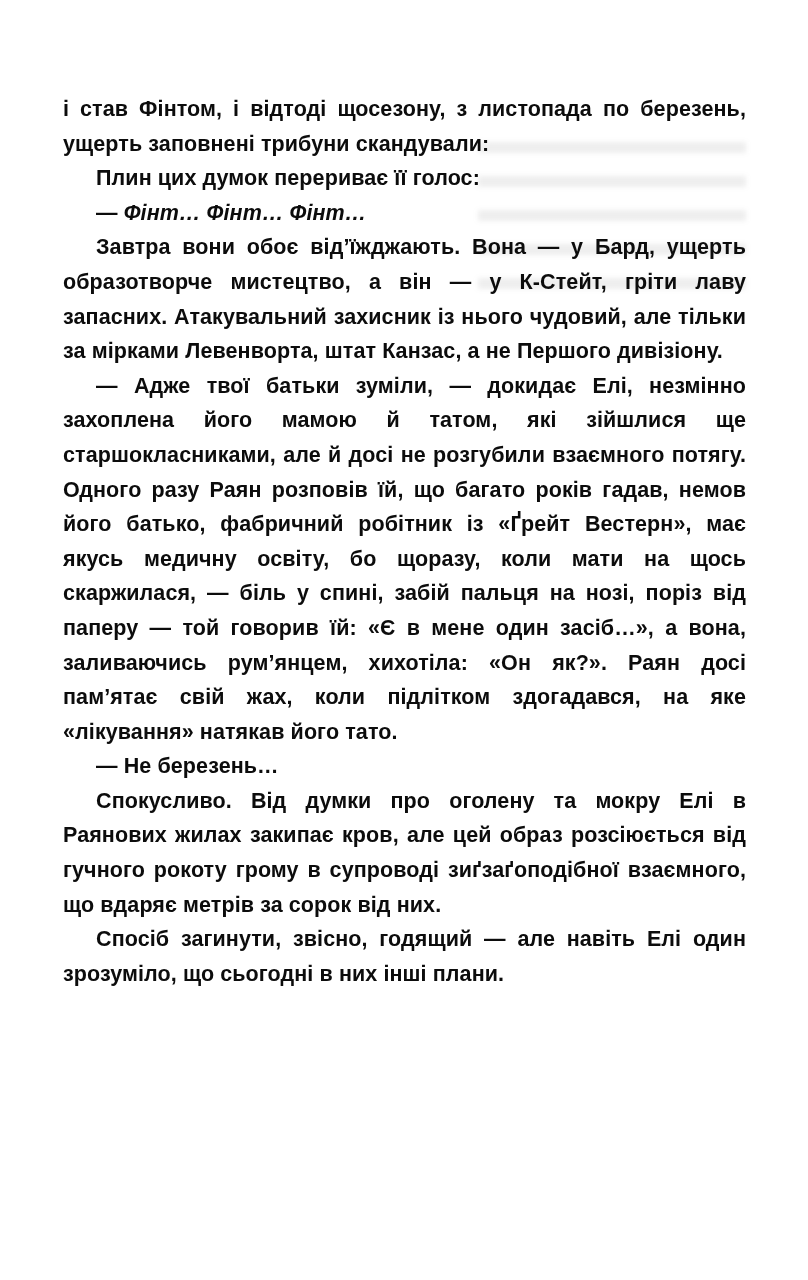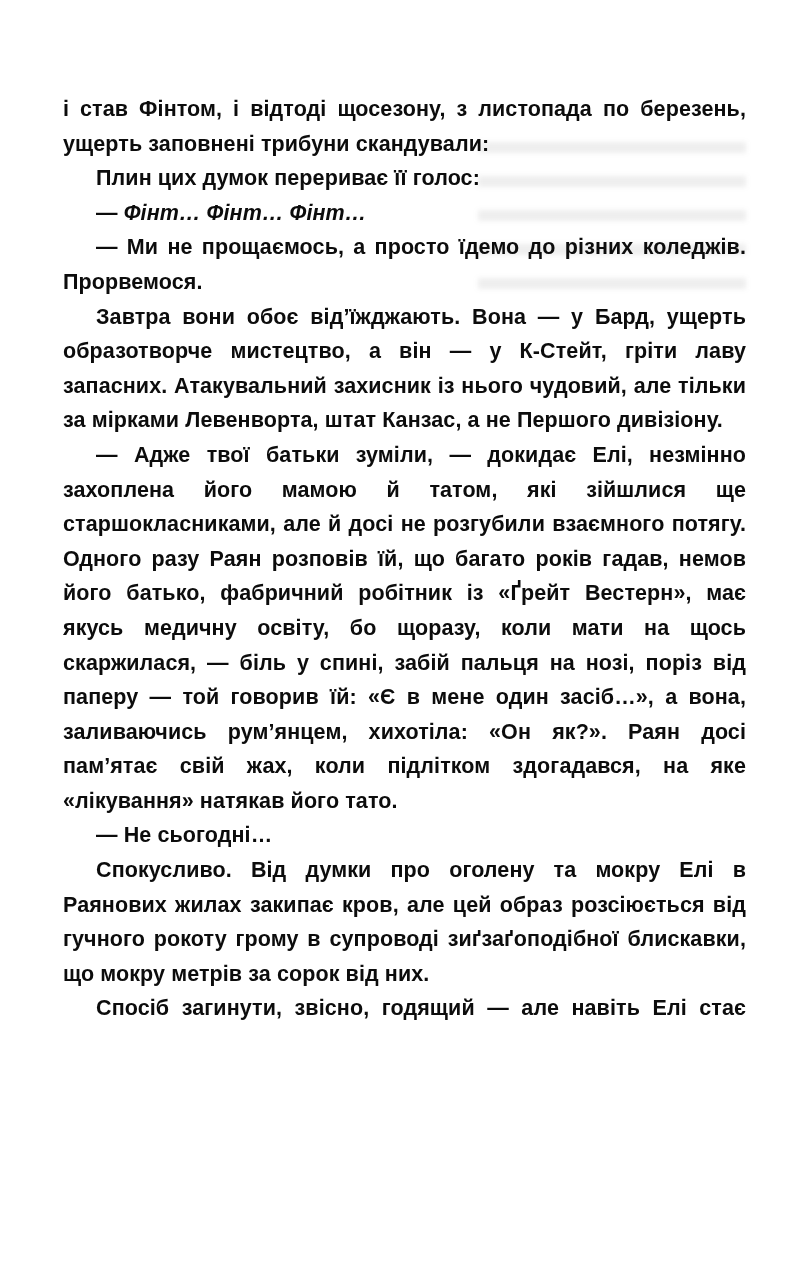--- a/index.html
+++ b/index.html
@@ -58,20 +58,19 @@
 </style>
 </head>
 <body>
 
 <div class="page">
   <div class="bleed-through"></div>
   <div class="text-block" id="text-block">
       <p class="para"><span>і став Фінтом, і відтоді щосезону, з листопада по березень, ущерть заповнені трибуни скандували:</span></p>
       <p class="para indent"><span>Плин цих думок перериває її голос:</span></p>
       <p class="para indent"><span>— </span><span class="italic">Фінт… Фінт… Фінт…</span></p>
-      <p class="para indent"><span>— Ми не прощаємось, а просто їдемо до різних коледжів. Прорвемося.</span></p>
       <p class="para indent"><span>Завтра вони обоє від’їжджають. Вона — у Бард, ущерть образотворче мистецтво, а він — у К-Стейт, гріти лаву запасних. Атакувальний захисник із нього чудовий, але тільки за мірками Левенворта, штат Канзас, а не Першого дивізіону.</span></p>
       <p class="para indent"><span>— Адже твої батьки зуміли, — докидає Елі, незмінно захоплена його мамою й татом, які зійшлися ще старшокласниками, але й досі не розгубили взаємного потягу. Одного разу Раян розповів їй, що багато років гадав, немов його батько, фабричний робітник із «Ґрейт Вестерн», має якусь медичну освіту, бо щоразу, коли мати на щось скаржилася, — біль у спині, забій пальця на нозі, поріз від паперу — той говорив їй: «Є в мене один засіб…», а вона, заливаючись рум’янцем, хихотіла: «Он як?». Раян досі пам’ятає свій жах, коли підлітком здогадався, на яке «лікування» натякав його тато.</span></p>
-      <p class="para indent"><span>— Не сьогодні…</span></p>
-      <p class="para indent"><span>Спокусливо. Від думки про оголену та мокру Елі в Раянових жилах закипає кров, але цей образ розсіюється від гучного рокоту грому в супроводі зиґзаґоподібної блискавки, що мокру метрів за сорок від них.</span></p>
-      <p class="para indent"><span>Спосіб загинути, звісно, годящий — але навіть Елі стає зрозуміло, що сьогодні в них інші плани.</span></p>
+      <p class="para indent"><span>— Не березень…</span></p>
+      <p class="para indent"><span>Спокусливо. Від думки про оголену та мокру Елі в Раянових жилах закипає кров, але цей образ розсіюється від гучного рокоту грому в супроводі зиґзаґоподібної взаємного, що вдаряє метрів за сорок від них.</span></p>
+      <p class="para indent"><span>Спосіб загинути, звісно, годящий — але навіть Елі один зрозуміло, що сьогодні в них інші плани.</span></p>
     </div>
 </div>
 
 </body></html>

